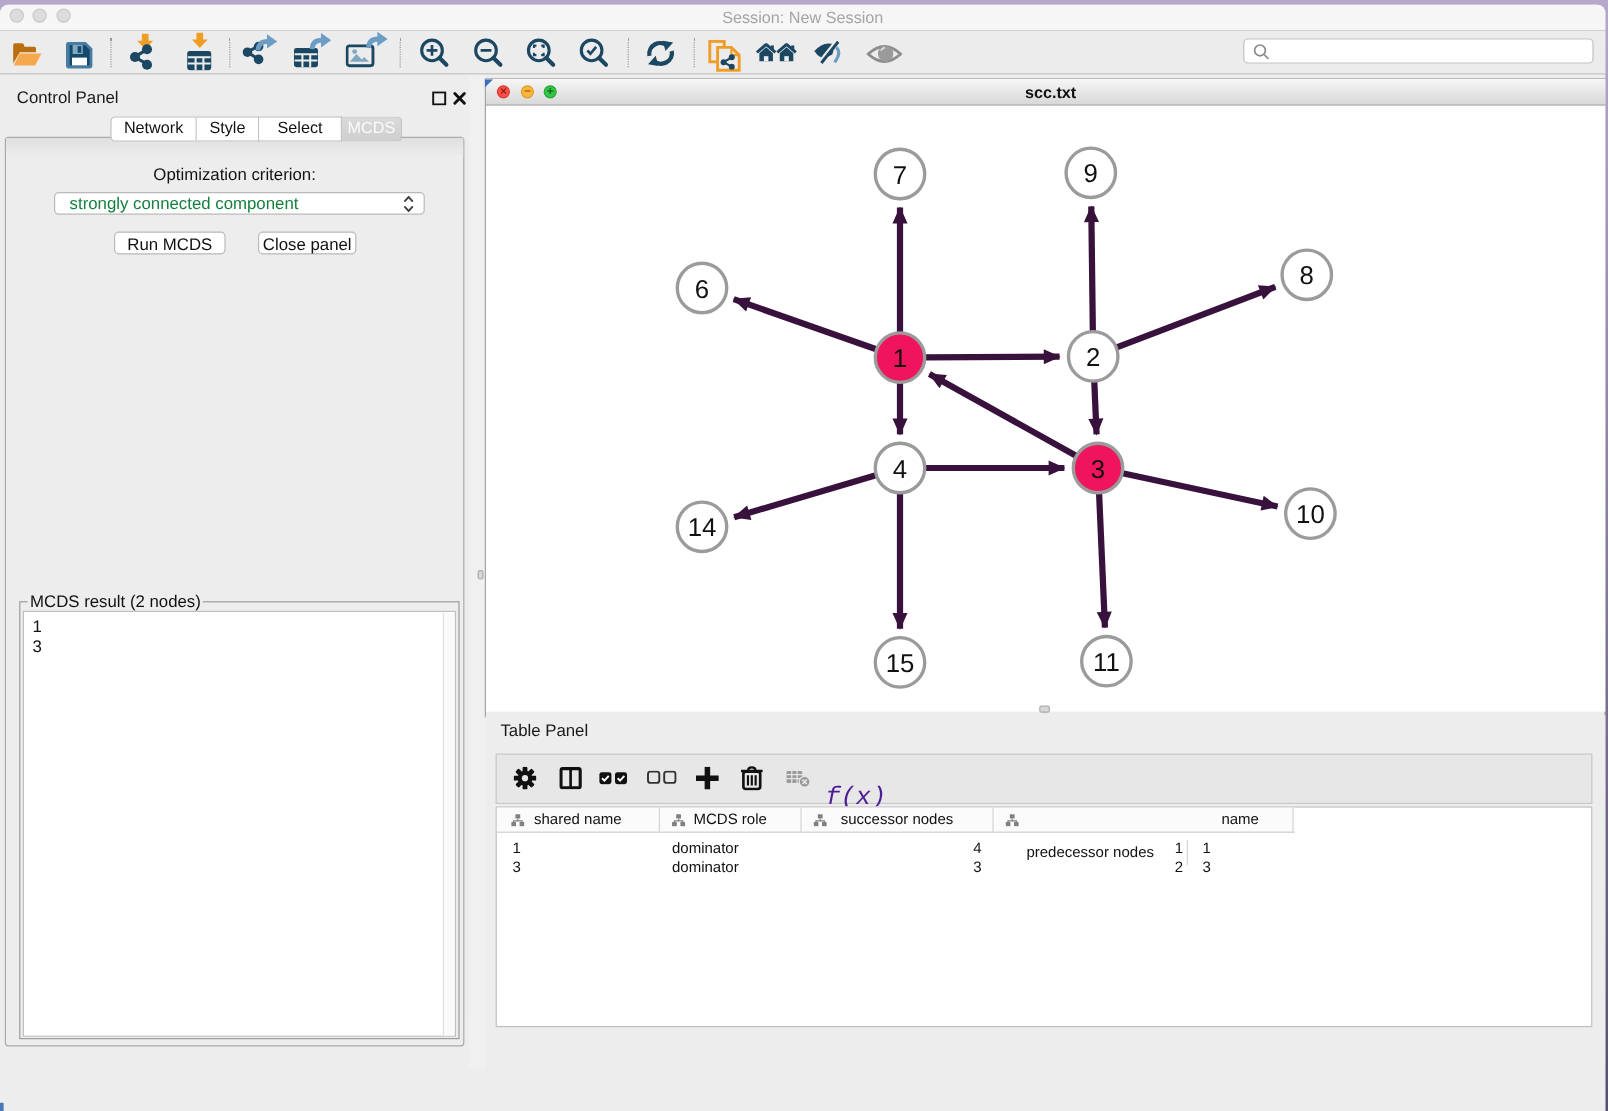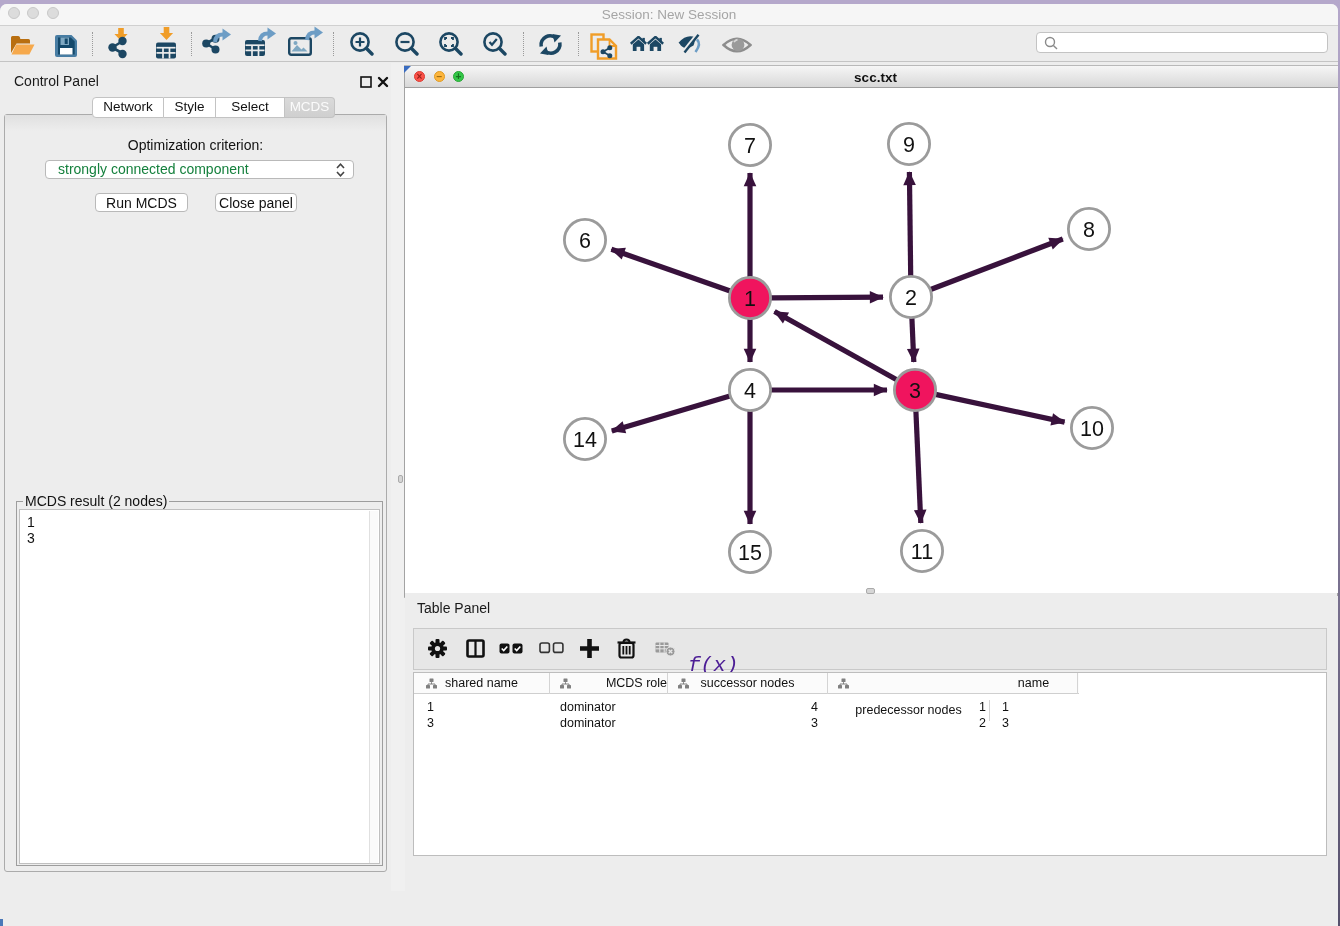--- a/index.html
+++ b/index.html
@@ -373,21 +373,21 @@
             <line x1="9.2" y1="2.5" x2="9.2" y2="12.5"></line>
           </g>
           <circle cx="15.5" cy="11.5" r="4.5" fill="#9a9a9a" stroke="#e7e7e7" stroke-width="1"></circle>
           <path d="M13.7 9.7 L17.3 13.3 M17.3 9.7 L13.7 13.3" stroke="#e7e7e7" stroke-width="1.3"></path>
         </svg>
       <div style="position:absolute;left:274px;top:5px;font-family:Liberation Mono, monospace;font-style:italic;font-size:21px;color:#4c1d95;margin-top:20px;">f(x)</div>
       </div>
     <div id="ttable">
       <div id="thead">
         <div class="hcell" style="left:0;width:136px;">shared name</div>
-        <div class="hcell" style="left:136px;width:118px;text-align:right;">MCDS role</div>
+        <div class="hcell" style="left:136px;width:118px;">MCDS role</div>
         <div class="hcell" style="left:254px;width:160px;">successor nodes</div>
         <div class="hcell" style="left:414px;width:162px;margin-top:27px;">predecessor nodes</div>
         <div class="hcell" style="left:576px;width:88px;border-right:1px solid #d4d4d4;">name</div>
         <svg style="position:absolute;left:12px;top:5px" width="11" height="11" viewBox="0 0 11 11" fill="#808080">
             <rect x="3.5" y="0.5" width="4" height="3.6" rx="0.5"></rect>
             <rect x="0" y="7" width="4" height="3.6" rx="0.5"></rect>
             <rect x="7" y="7" width="4" height="3.6" rx="0.5"></rect>
             <path d="M5.5 4.2 V6 M2 7 V6 H9 V7" fill="none" stroke="#808080" stroke-width="1"></path>
           </svg>
         <svg style="position:absolute;left:146px;top:5px" width="11" height="11" viewBox="0 0 11 11" fill="#808080">

